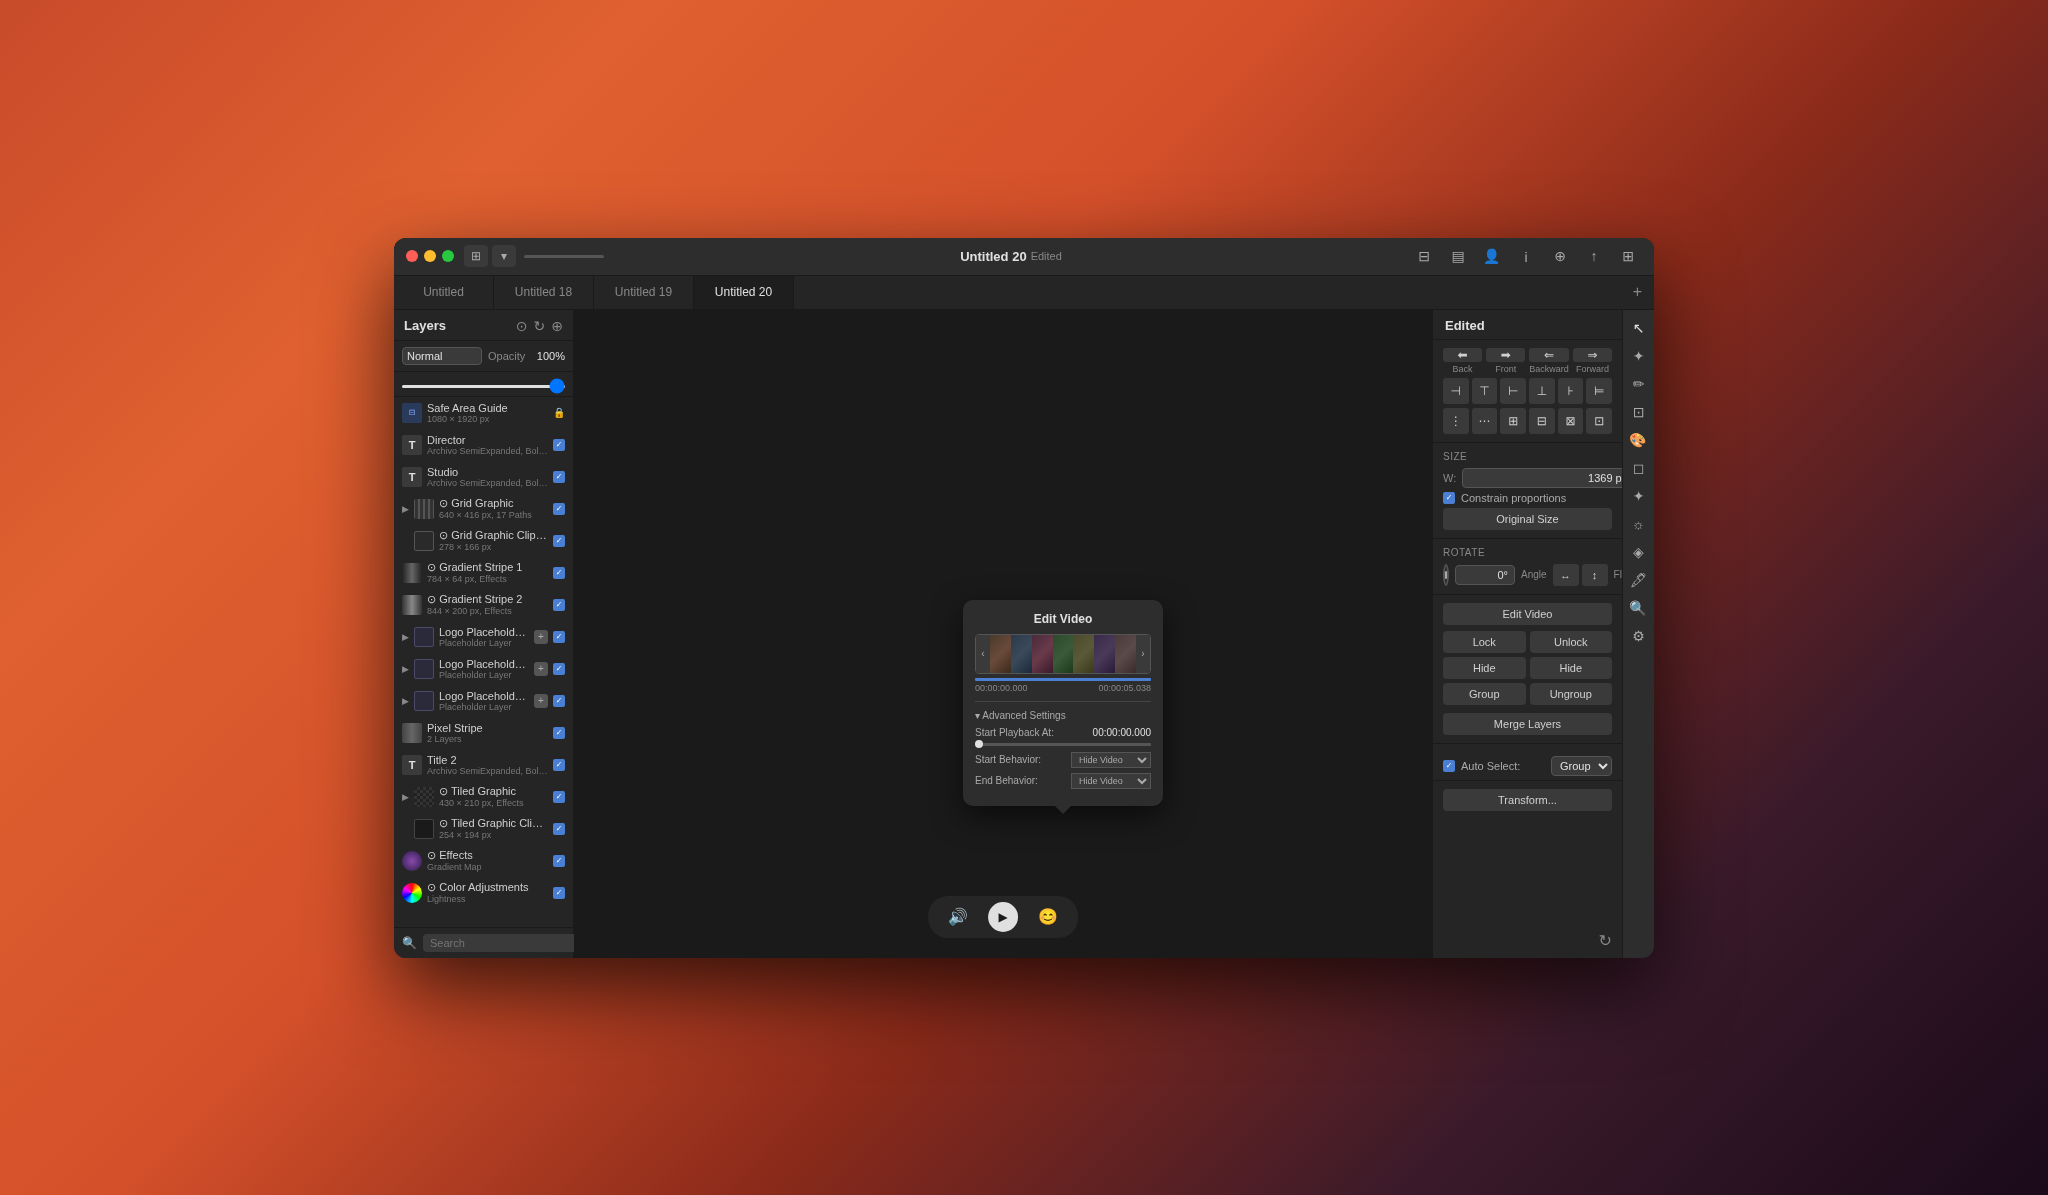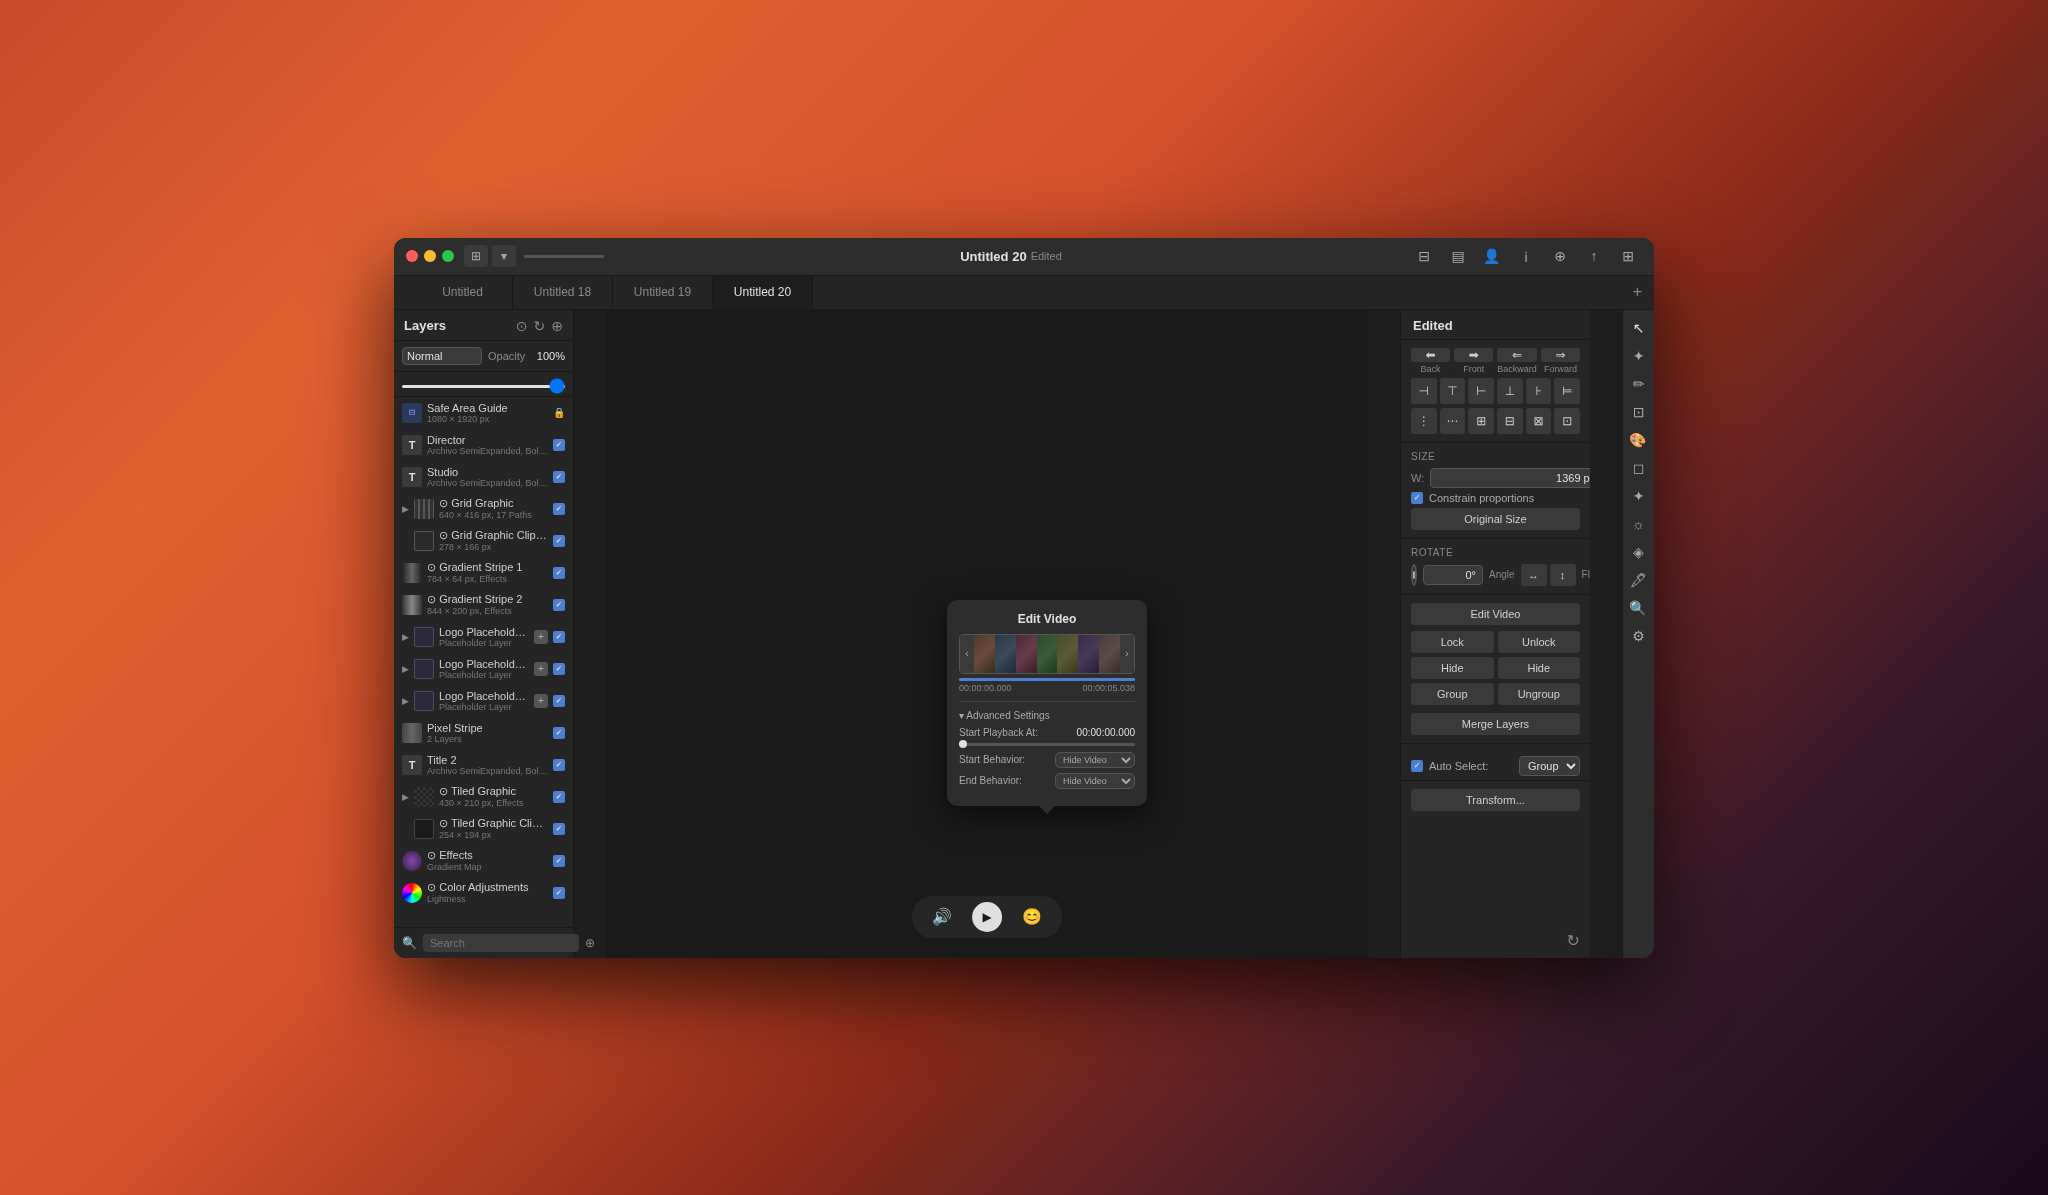--- a/index.html
+++ b/index.html
@@ -102,21 +102,20 @@
     }
 
     
     .tab-bar {
       height: 34px;
       background: #252525;
       display: flex;
       align-items: stretch;
       border-bottom: 1px solid #1a1a1a;
       flex-shrink: 0;
-      padding-left: 19px;
     }
     .tab {
       padding: 0 20px;
       display: flex;
       align-items: center;
       font-size: 12px;
       color: #888;
       cursor: pointer;
       border-right: 1px solid #1a1a1a;
       min-width: 100px;
@@ -134,21 +133,20 @@
       color: #888;
       cursor: pointer;
       font-size: 16px;
     }
 
     
     .main-content {
       flex: 1;
       display: flex;
       overflow: hidden;
-      gap: 32px;
     }
 
     
     .layers-panel {
       width: 180px;
       background: #252525;
       border-right: 1px solid #1a1a1a;
       display: flex;
       flex-direction: column;
       flex-shrink: 0;
@@ -468,21 +466,21 @@
       font-size: 10px;
       flex: 1;
     }
     .adv-value {
       color: #e0e0e0;
       font-size: 10px;
     }
     .adv-select {
       background: #3a3a3a;
       border: 1px solid #555;
-      border-radius: 5px;
+      border-radius: 0;
       color: #aaa;
       font-size: 9px;
       padding: 1px 3px;
       width: 80px;
     }
     .adv-playhead {
       width: 100%;
       height: 3px;
       background: #555;
       border-radius: 1px;

